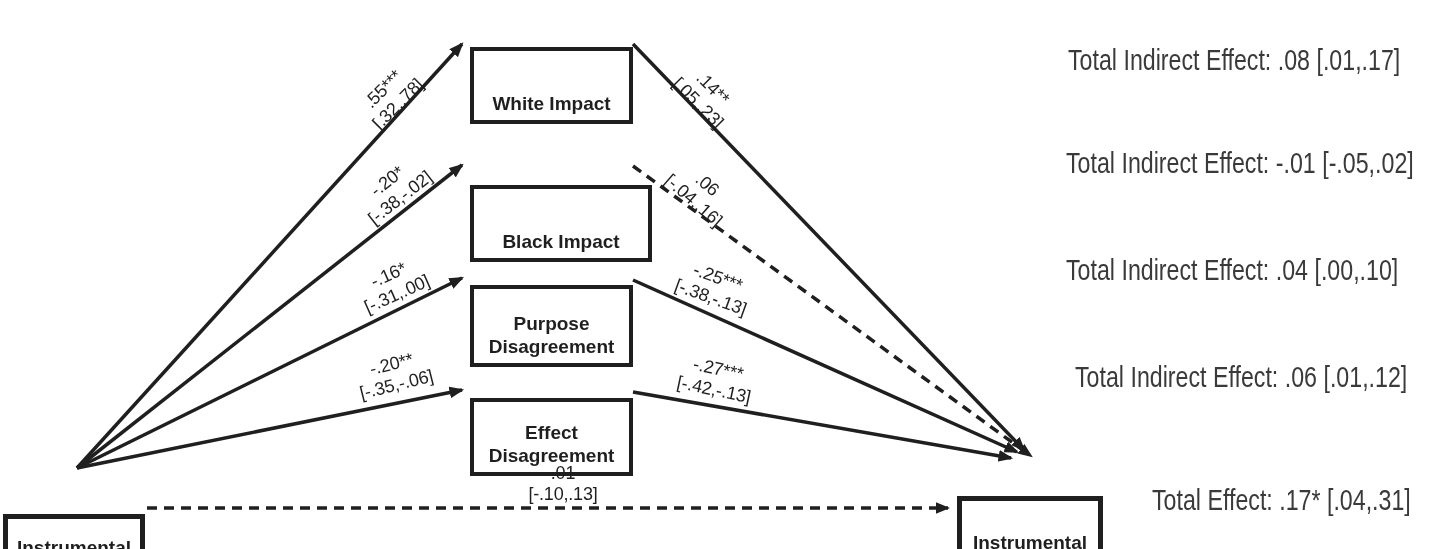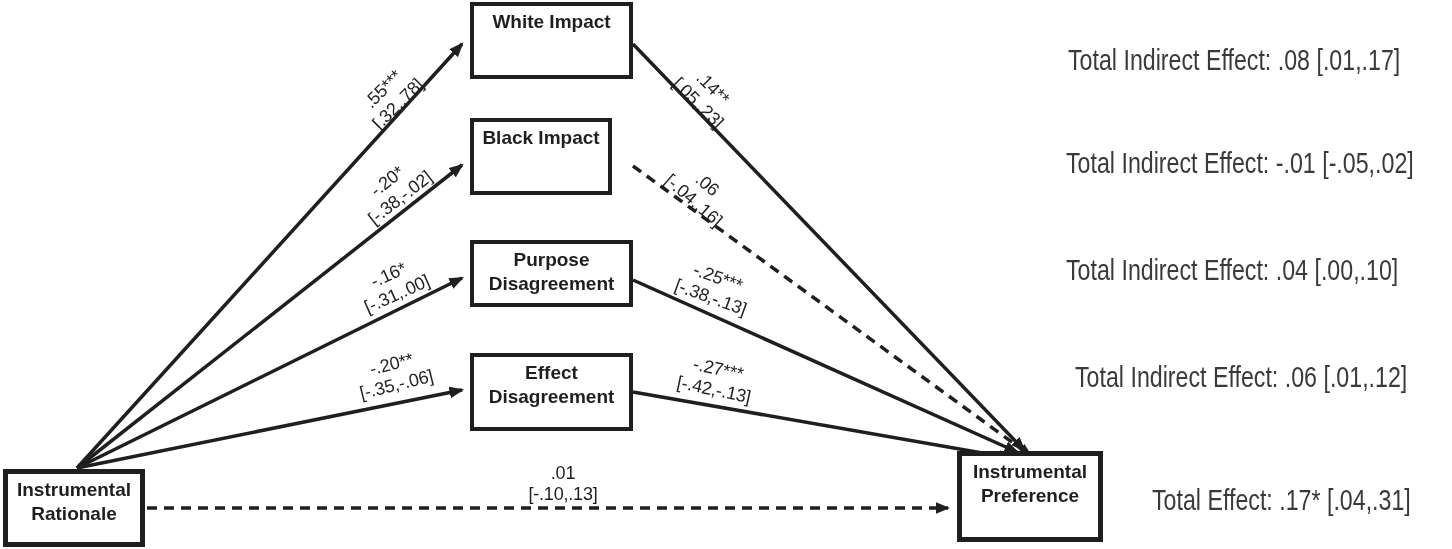--- a/index.html
+++ b/index.html
@@ -9,25 +9,26 @@
     background:#ffffff;
     font-family:"Liberation Sans", sans-serif;
     overflow:hidden;
   }
   .arrow-layer{position:absolute;left:0;top:0;width:1452px;height:549px;}
   .node{
     position:absolute;
     box-sizing:border-box;
     background:#ffffff;
     border:4px solid #1f1f1f;
-    display:flex;align-items:flex-start;justify-content:center;
+    display:flex;align-items:flex-end;justify-content:center;
     text-align:center;
     font-weight:bold;font-size:19px;line-height:1.25;
     color:#1f1f1f;
     padding:4px 6px;
+    margin-top:45px;
   }
   .node.endpoint{border-width:5px;}
   .plabel{
     position:absolute;
     text-align:center;
     font-size:18px;line-height:1.18;
     letter-spacing:-0.2px;
     color:#1f1f1f;
     white-space:nowrap;
     transform:translate(-50%,-50%) rotate(var(--r,0deg));
@@ -64,24 +65,24 @@
       <line x1="147" y1="508" x2="948" y2="508" marker-end="url(#ah)" stroke-dasharray="10 7"></line>
     </g>
   </svg>
 
   <div class="node endpoint" style="left:3px;   top:469px; width:142px; height:78px;">
     <span>Instrumental Rationale</span>
   </div>
   <div class="node" style="left:470px; top:2px;   width:163px; height:77px;">
     <span>White Impact</span>
   </div>
-  <div class="node" style="left:470px; top:118px; width:142px; height:77px;">
+  <div class="node" style="left:470px; top:140px; width:182px; height:77px;">
     <span>Black Impact</span>
   </div>
-  <div class="node" style="left:470px; top:240px; width:163px; height:67px;">
+  <div class="node" style="left:470px; top:240px; width:163px; height:82px;">
     <span>Purpose Disagreement</span>
   </div>
   <div class="node" style="left:470px; top:353px; width:163px; height:78px;">
     <span>Effect Disagreement</span>
   </div>
   <div class="node endpoint" style="left:957px; top:451px; width:146px; height:91px;">
     <span>Instrumental Preference</span>
   </div>
 
   <div class="plabel" style="left:391px; top:97px;  --r:-45deg;">

